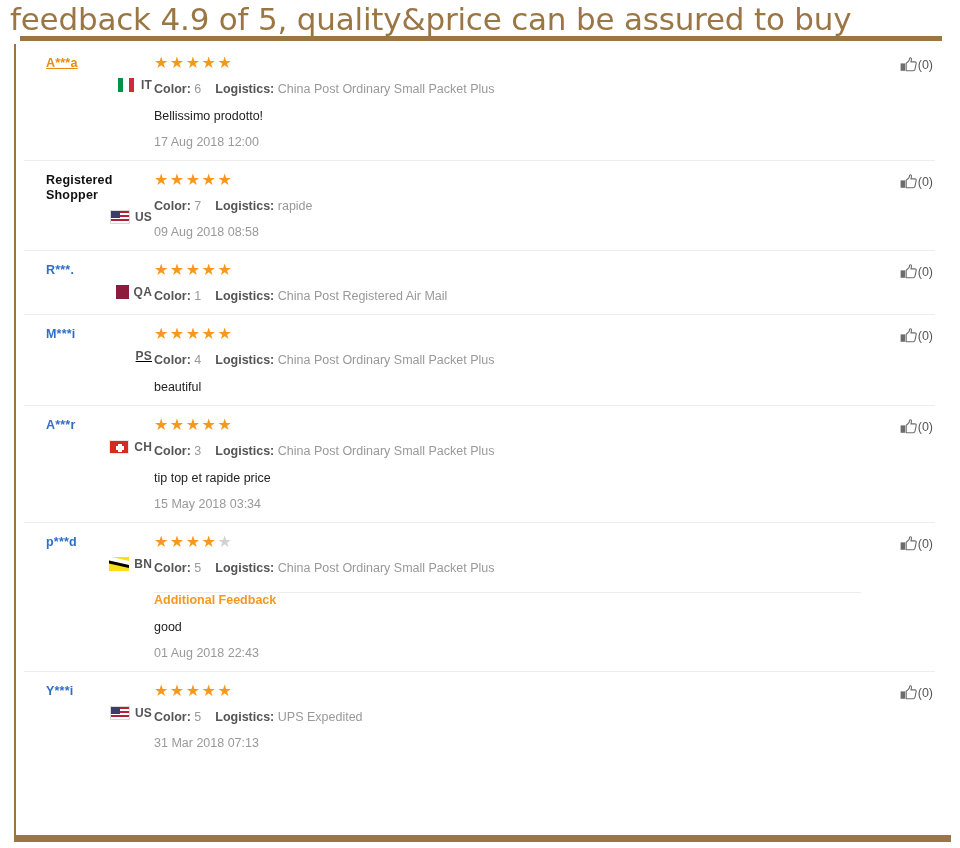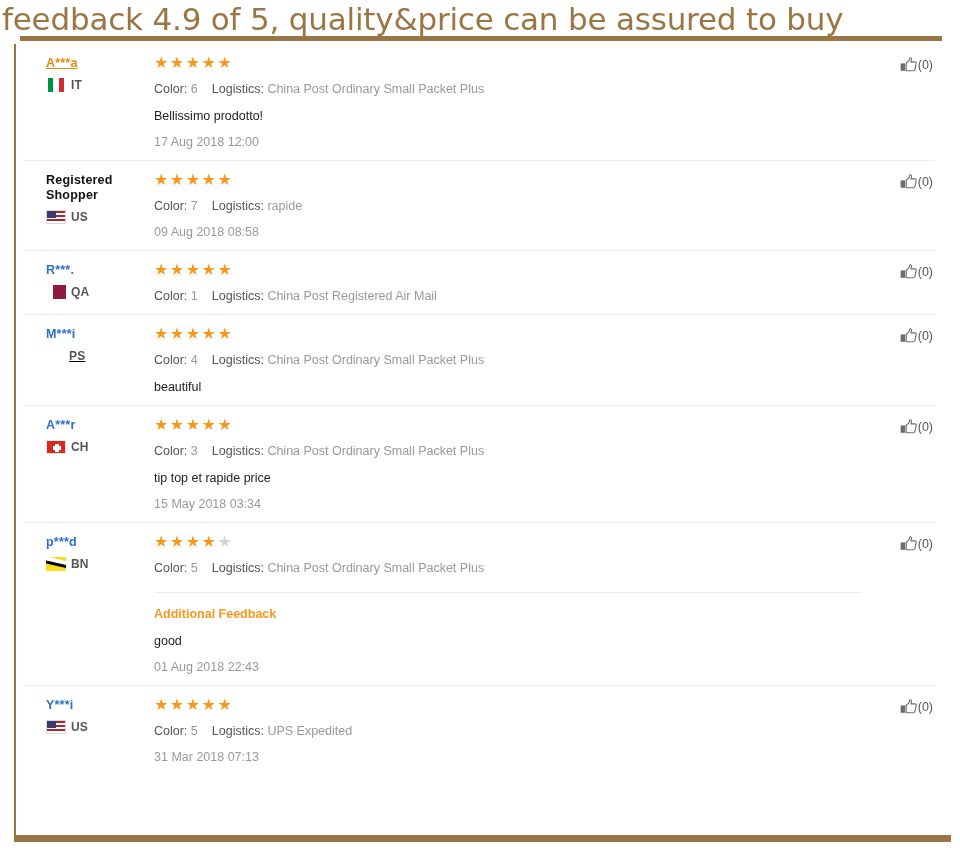--- a/index.html
+++ b/index.html
@@ -12,21 +12,21 @@
     height: 848px;
     font-family: "Liberation Sans", sans-serif;
     overflow: hidden;
     position: relative;
   }
 
   
   #banner {
     position: relative;
     height: 44px;
-    padding-left: 2px;
+    padding-left: 10px;
     box-sizing: border-box;
   }
   #banner-text {
     font-size: 31px;
     line-height: 38px;
     color: #9b7645;
     letter-spacing: -0.2px;
     white-space: nowrap;
     font-family: "DejaVu Sans", sans-serif;
     font-weight: 400;
@@ -87,20 +87,21 @@
   }
   .user-name.plain {
     color: #111111;
     text-decoration: none;
   }
   .country-line {
     margin-top: 7px;
     display: flex;
     align-items: center;
     height: 14px;
+    justify-content: flex-end;
   }
   .country-line.noflag { padding-left: 18px; text-decoration: underline; }
   .country-code {
     font-size: 12px;
     color: #555555;
     font-weight: bold;
     margin-left: 5px;
     letter-spacing: 0.2px;
   }
 
@@ -186,21 +187,21 @@
   }
   .star.off { color: #d2d2d2; }
 
   .meta-line {
     margin-top: 10px;
     font-size: 12.5px;
     line-height: 15px;
     white-space: nowrap;
   }
   .meta-key {
-    font-weight: normal;
+    font-weight: bold;
     color: #555555;
     margin-top: 16px;
   }
   .meta-val {
     color: #999999;
   }
   .meta-gap { display: inline-block; width: 14px; }
 
   .review-body {
     margin-top: 12px;
@@ -212,21 +213,20 @@
     margin-top: 11px;
     font-size: 12.5px;
     line-height: 15px;
     color: #999999;
   }
 
   
   .addl {
     margin-top: 16px;
     border-top: 1px solid #ededed;
-    padding-top: 14px;
     margin-right: 0;
   }
   .addl-title {
     font-size: 12.5px;
     font-weight: bold;
     color: #f7981d;
     line-height: 15px;
   }
 
   

